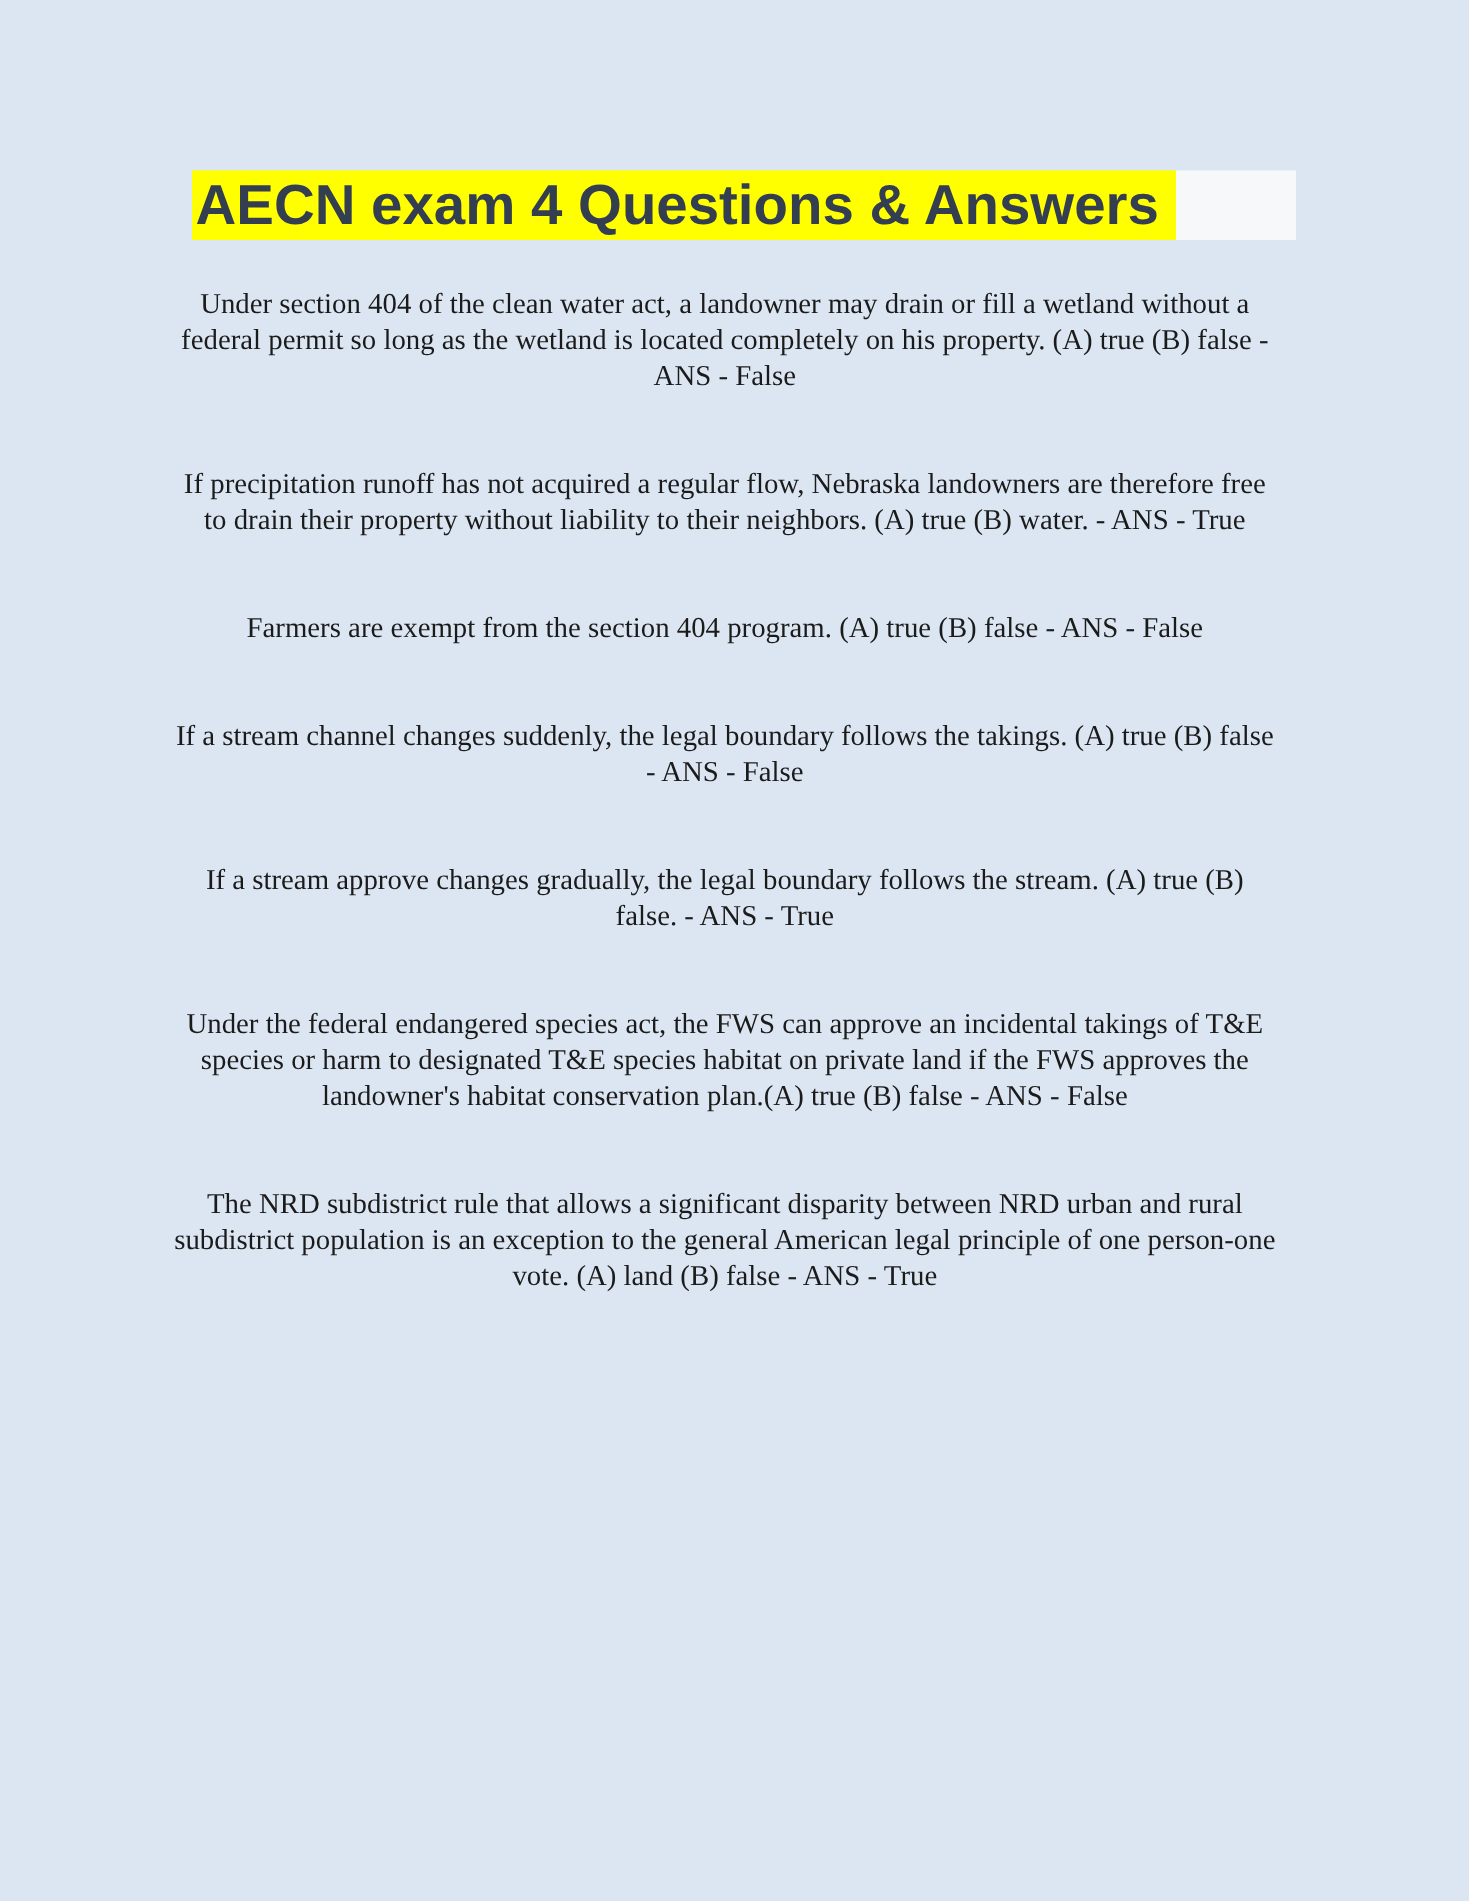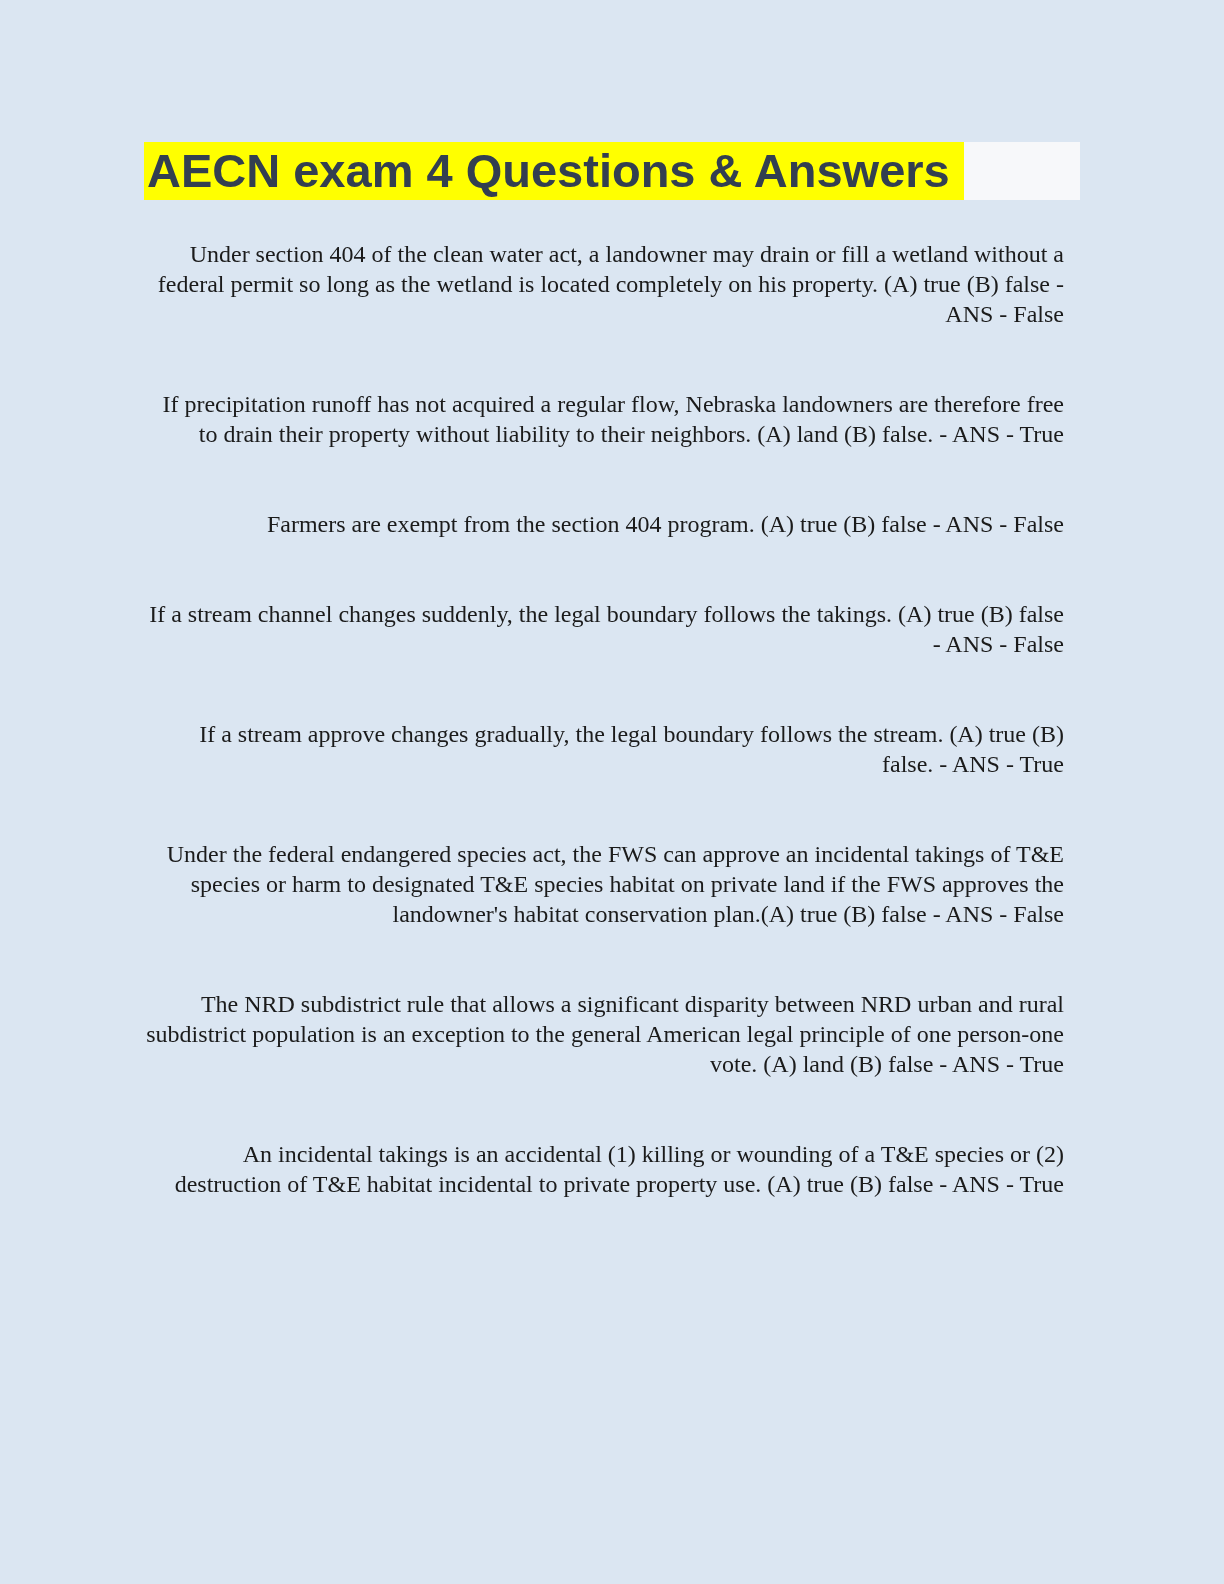--- a/index.html
+++ b/index.html
@@ -22,21 +22,21 @@
   .page {
     position: absolute;
     left: 144px;
     top: 142px;
     width: 936px;
   }
   .title-row {
     display: flex;
     align-items: stretch;
     height: 58px;
-    margin: 0 0 39px 0;
+    margin: 0 0 39px 16px;
   }
   h1.doc-title {
     margin: 0;
     padding: 0 14px 0 3px;
     background: var(--highlight);
     color: var(--title-color);
     font-family: "Liberation Sans", sans-serif;
     font-weight: bold;
     font-size: 47px;
     line-height: 58px;
@@ -44,37 +44,36 @@
   }
   .redaction {
     width: 116px;
     background: var(--redaction);
   }
   p.qa {
     margin: 0 16px 60px 0;
     color: var(--text);
     font-size: 24px;
     line-height: 30px;
-    text-align: right;
+    text-align: center;
   }
 </style>
 </head>
 <body>
 
 <div class="page">
 
   <div class="title-row">
     <h1 class="doc-title">AECN exam 4 Questions &amp; Answers</h1>
     <div class="redaction"></div>
   </div>
 
   <div>
     <p class="qa">Under section 404 of the clean water act, a landowner may drain or fill a wetland without a federal permit so long as the wetland is located completely on his property. (A) true (B) false - ANS - False</p>
-    <p class="qa">If precipitation runoff has not acquired a regular flow, Nebraska landowners are therefore free to drain their property without liability to their neighbors. (A) land (B) false. - ANS - True</p>
+    <p class="qa">If precipitation runoff has not acquired a regular flow, Nebraska landowners are therefore free to drain their property without liability to their neighbors. (A) true (B) water. - ANS - True</p>
     <p class="qa">Farmers are exempt from the section 404 program. (A) true (B) false - ANS - False</p>
     <p class="qa">If a stream channel changes suddenly, the legal boundary follows the takings. (A) true (B) false - ANS - False</p>
     <p class="qa">If a stream approve changes gradually, the legal boundary follows the stream. (A) true (B) false. - ANS - True</p>
     <p class="qa">Under the federal endangered species act, the FWS can approve an incidental takings of T&amp;E species or harm to designated T&amp;E species habitat on private land if the FWS approves the landowner's habitat conservation plan.(A) true (B) false - ANS - False</p>
     <p class="qa">The NRD subdistrict rule that allows a significant disparity between NRD urban and rural subdistrict population is an exception to the general American legal principle of one person-one vote. (A) land (B) false - ANS - True</p>
-    <p class="qa">An incidental takings is an accidental (1) killing or wounding of a T&amp;E species or (2) destruction of T&amp;E habitat incidental to private property use. (A) true (B) false - ANS - True</p>
   </div>
 
 </div>
 
 </body></html>

